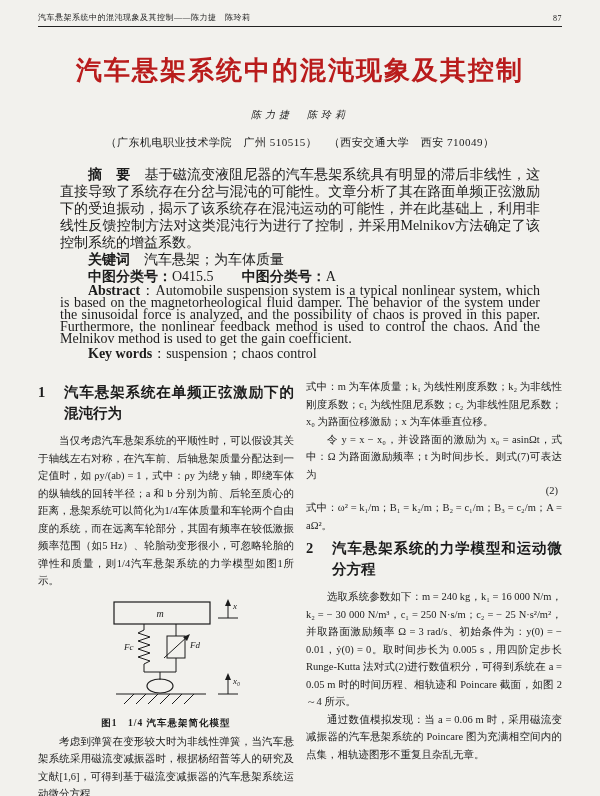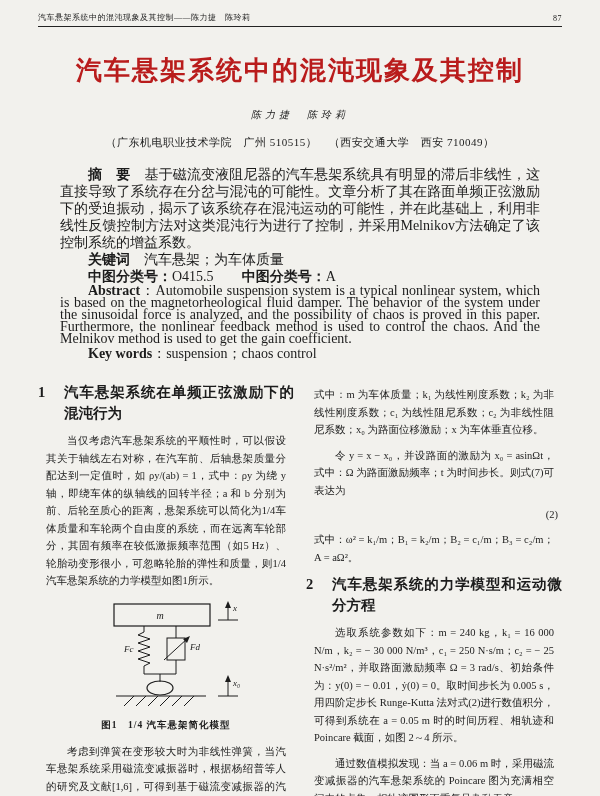--- a/index.html
+++ b/index.html
@@ -30,21 +30,21 @@
   .clc{margin-top:1px;text-indent:2em;}
   .clc .gap{display:inline-block;width:28px;}
   .abs-en{margin-top:8px;text-indent:2em;line-height:12px;}
   .kw-en{text-indent:2em;}
 
   
   .cols{display:flex;gap:12px;margin-top:16px;}
   .col{width:256px;font-size:10.5px;line-height:17.5px;text-align:justify;}
   .sec{display:flex;font-size:14.5px;font-weight:bold;line-height:21px;margin:4px 0 8px 0;}
   .sec .num{flex:0 0 26px;}
-  .para{margin:8px;text-indent:2em;}
+  .para{margin:0;text-indent:2em;}
   .eq2wrap{margin:5px 0 2px 0;font-style:italic;font-size:11px;line-height:18px;padding-left:10px;}
   .eq2no{text-align:right;font-style:normal;font-size:10.5px;padding-right:4px;line-height:16px;}
 
   
   .fig{margin-top:6px;text-align:center;}
   .figcap{font-size:9.5px;font-weight:bold;margin-top:2px;letter-spacing:1px;}
   svg .ln{stroke:#1c1c1c;stroke-width:1.2;fill:none;}
   svg .thin{stroke:#1c1c1c;stroke-width:1;fill:none;}
   svg text{font-family:"Liberation Serif","DejaVu Serif",serif;font-style:italic;fill:#1c1c1c;}
 </style>

